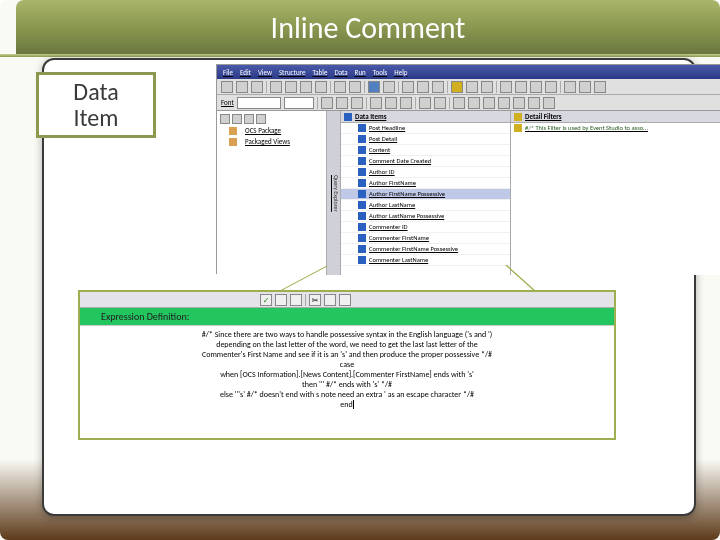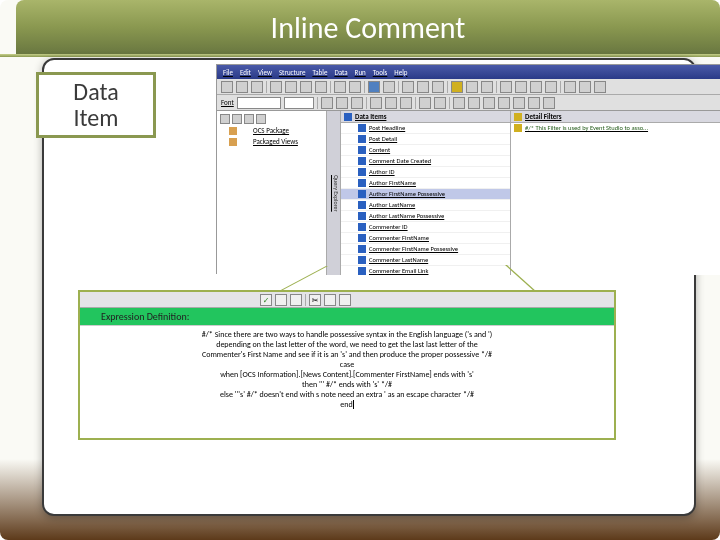--- a/index.html
+++ b/index.html
@@ -20,21 +20,21 @@
 .app-menubar { height: 14px; background: linear-gradient(to bottom, #4a5aa8, #2a3a88); color: #fff; display: flex; align-items: center; gap: 7px; padding: 0 6px; font-size: 7px; }
 .app-toolbar { height: 16px; background: #e0e0e0; border-bottom: 1px solid #aaa; display: flex; align-items: center; gap: 3px; padding: 0 4px; }
 .app-toolbar2 { height: 16px; background: #e0e0e0; border-bottom: 1px solid #999; display: flex; align-items: center; gap: 3px; padding: 0 4px; font-size: 7px; }
 .tb-icon { width: 12px; height: 12px; background: #d0d0d0; border: 1px solid #888; display: inline-block; }
 .tb-sep { width: 1px; height: 12px; background: #aaa; }
 .font-box { width: 44px; height: 12px; background: #fff; border: 1px solid #888; }
 
 .app-body { display: flex; height: 164px; background: #fff; }
 .app-tree { width: 110px; border-right: 1px solid #aaa; background: #fff; padding: 2px; font-size: 7px; }
 .tree-cat { display: flex; align-items: center; gap: 2px; padding: 1px; }
-.tree-item { display: flex; align-items: center; gap: 16px; padding: 1px 1px 1px 10px; }
+.tree-item { display: flex; align-items: center; gap: 8px; padding: 1px 1px 1px 10px; }
 .tree-icon { width: 8px; height: 8px; background: #4a7ab8; display: inline-block; }
 .tree-icon.pkg { background: #d8a050; }
 .qe-tab { width: 14px; background: #d0d0d8; border-right: 1px solid #aaa; writing-mode: vertical-rl; font-size: 6px; text-align: center; padding: 2px 0; color: #333; }
 
 .items-col { width: 170px; border-right: 1px solid #aaa; background: #fff; font-size: 7px; overflow: hidden; }
 .items-header { background: #d8d8e0; border-bottom: 1px solid #aaa; padding: 1px 3px; display: flex; align-items: center; gap: 3px; }
 .item-row { display: flex; align-items: center; gap: 3px; padding: 1px 17px; border-bottom: 1px solid #f0f0f0; font-size: 6.5px; }
 .item-row.sel { background: #c0c8e8; }
 .di-icon { width: 8px; height: 8px; background: #2a60c0; display: inline-block; }
 
@@ -204,24 +204,20 @@
               <span>Commenter FirstName</span>
             </div>
             <div class="item-row">
               <span class="di-icon"></span>
               <span>Commenter FirstName Possessive</span>
             </div>
             <div class="item-row">
               <span class="di-icon"></span>
               <span>Commenter LastName</span>
             </div>
-            <div class="item-row">
-              <span class="di-icon"></span>
-              <span>Commenter Email Link</span>
-            </div>
           </div>
       </div>
       <div class="filters-col">
         <div class="filters-header">
           <span class="filter-icon"></span>
           <span style="font-weight:bold">Detail Filters</span>
         </div>
         <div class="filter-row">
           <span class="filter-icon"></span>
           <span>#/* This Filter is used by Event Studio to asso...</span>

